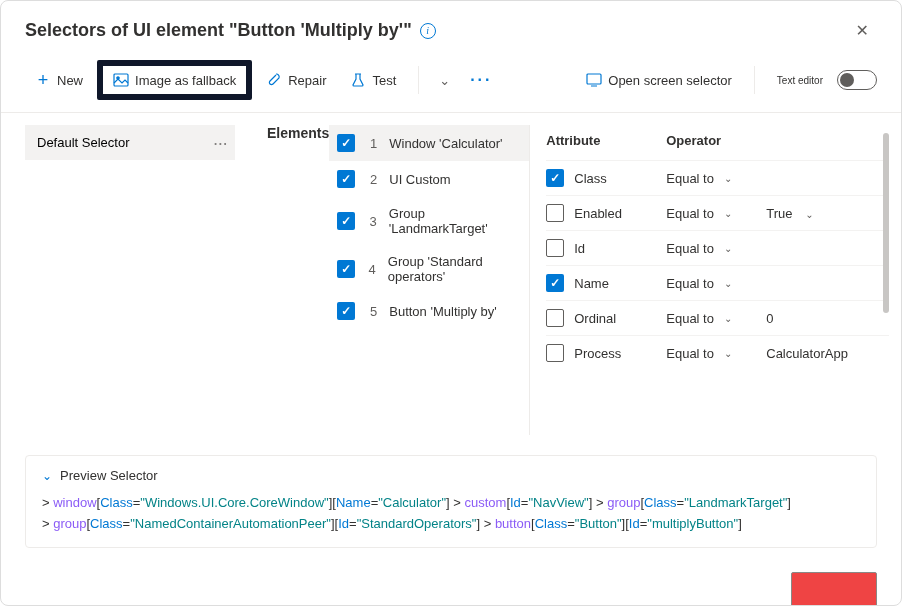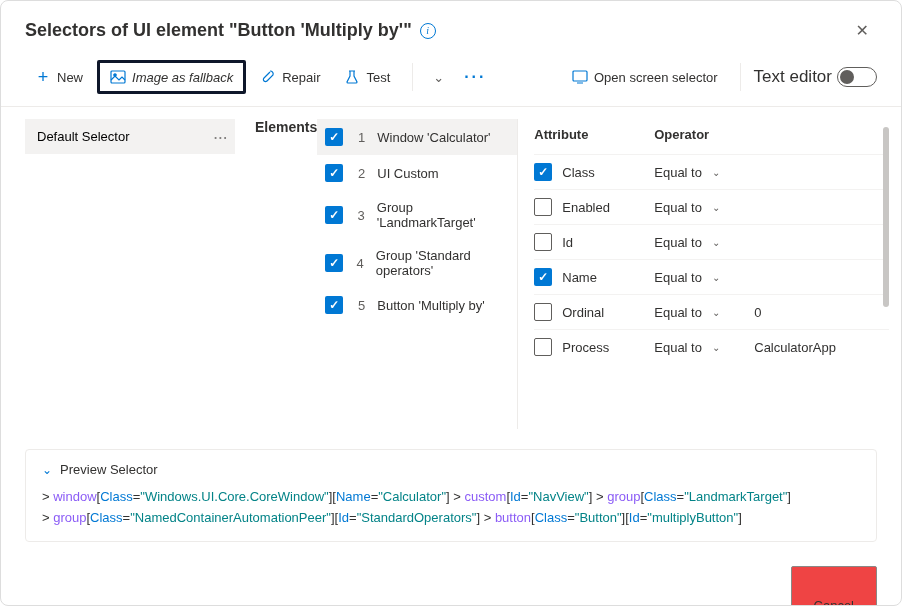--- a/index.html
+++ b/index.html
@@ -12,27 +12,27 @@
   
   .toolbar { display: flex; align-items: center; padding: 8px 24px 12px 24px; border-bottom: 1px solid #edebe9; gap: 4px; }
   .tb-btn { display: flex; align-items: center; gap: 6px; padding: 6px 10px; font-size: 13px; color: #323130; cursor: pointer; border-radius: 2px; }
   .tb-icon { width: 16px; height: 16px; display: inline-flex; align-items: center; justify-content: center; }
   .plus-icon { color: #0078d4; font-size: 18px; font-weight: 300; }
   .image-icon { color: #0078d4; }
   .repair-icon, .test-icon, .screen-icon { color: #0078d4; }
   .chevron-down { color: #605e5c; font-size: 10px; margin-left: 2px; }
   .more-dots { color: #0078d4; letter-spacing: 2px; padding: 6px 10px; cursor: pointer; font-weight: bold; }
   .tb-spacer { flex: 1; }
-  .text-editor-label { font-size: 17px; color: #323130; margin: 0 1px; }
+  .text-editor-label { font-size: 10px; color: #323130; margin: 0 10px; }
   .toggle { width: 40px; height: 20px; border: 1px solid #605e5c; border-radius: 10px; position: relative; cursor: pointer; }
   .toggle::after { content: ''; position: absolute; left: 2px; top: 2px; width: 14px; height: 14px; background: #605e5c; border-radius: 50%; }
-  .highlight-box { border: 3px solid #0f172a; border-radius: 2px; font-style: italic; }
+  .highlight-box { border: 6px solid #0f172a; border-radius: 2px; }
   .vdiv { width: 1px; height: 28px; background: #edebe9; margin: 0 8px; }
   
-  .main { display: flex; padding: 12px 12px 8px 24px; gap: 20px; height: 330px; }
+  .main { display: flex; padding: 12px 12px 8px 24px; gap: 32px; height: 330px; }
   .left-col { width: 210px; }
   .selector-item { display: flex; align-items: center; justify-content: space-between; background: #f3f2f1; padding: 10px 12px; font-size: 13px; cursor: pointer; }
   .vdots { color: #605e5c; font-size: 14px; letter-spacing: -2px; writing-mode: vertical-lr; line-height: 4px; }
   
   .right-col { flex: 1; display: flex; flex-direction: row; }
   .elements-title { font-size: 14px; font-weight: 600; color: #323130; margin-bottom: 12px; }
   .elements-body { display: flex; gap: 0; flex: 1; overflow: hidden; }
   .elements-list { width: 200px; }
   .el-row { display: flex; align-items: center; gap: 12px; padding: 9px 8px; font-size: 13px; color: #323130; cursor: pointer; }
   .el-row.selected { background: #f3f2f1; }
@@ -186,20 +186,21 @@
             </div>
             <div class="attr-row">
     <div class="attr-col-attr">
       <span class="checkbox unchecked"></span>
       <span>Enabled</span>
     </div>
     <div class="attr-col-op">
       <span>Equal to</span>
       <span class="chevron-down">⌄</span>
     </div>
+    <div class="attr-col-val">True&nbsp;&nbsp;&nbsp;<span class="chevron-down">⌄</span></div>
             </div>
             <div class="attr-row">
     <div class="attr-col-attr">
       <span class="checkbox unchecked"></span>
       <span>Id</span>
     </div>
     <div class="attr-col-op">
       <span>Equal to</span>
       <span class="chevron-down">⌄</span>
     </div>

